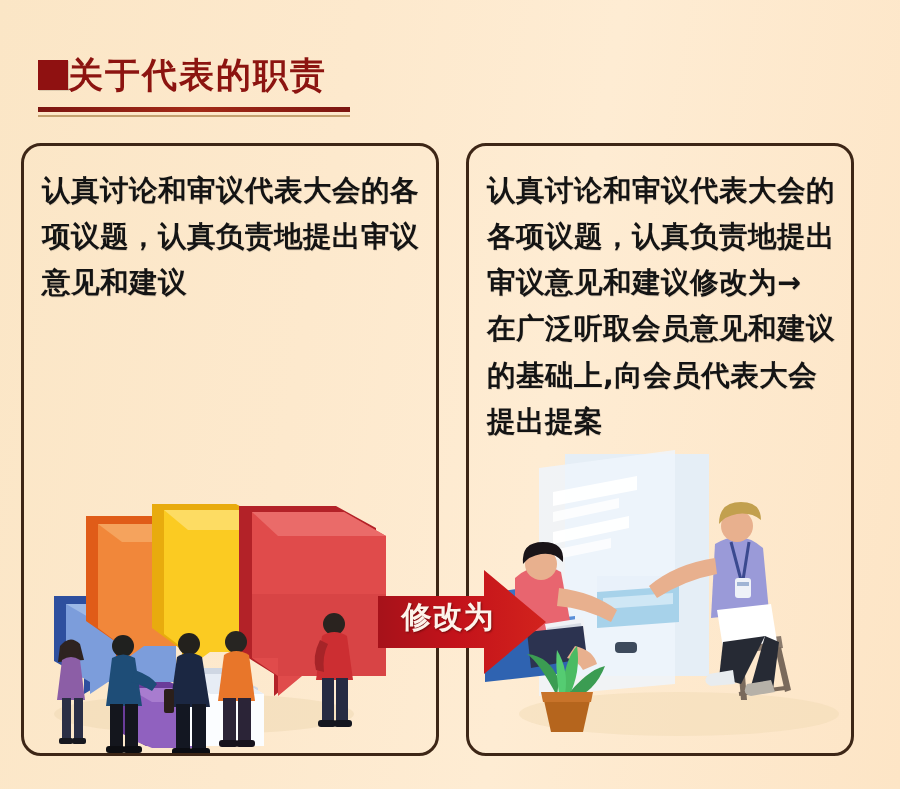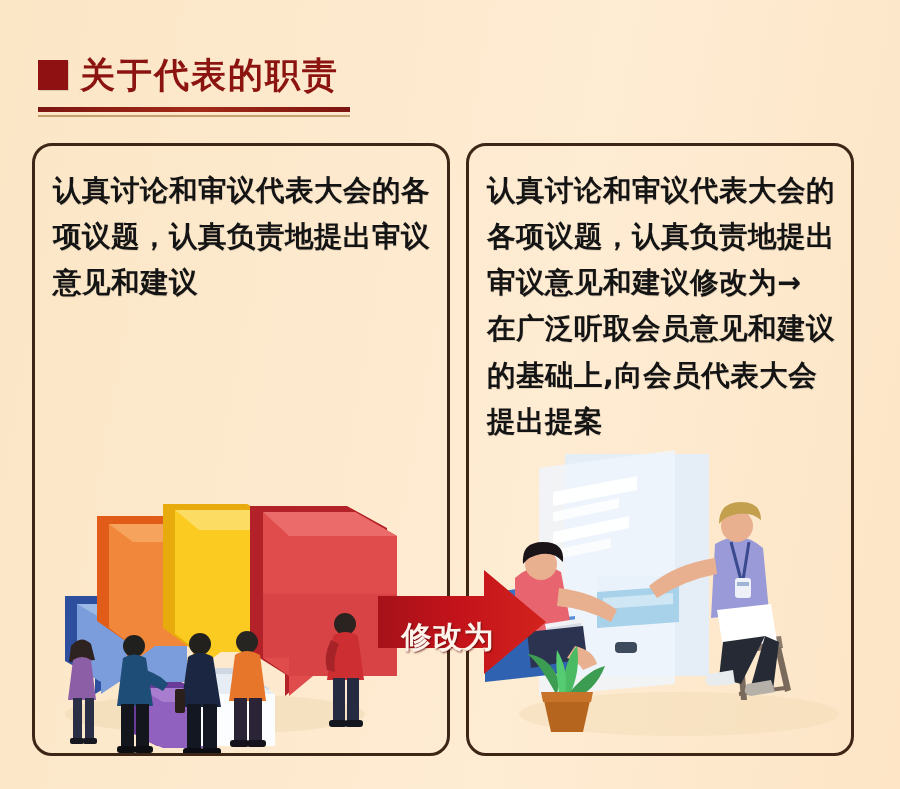--- a/index.html
+++ b/index.html
@@ -17,21 +17,20 @@
 
   
   #header {
     position: absolute;
     left: 38px; top: 52px;
     width: 330px;
   }
   #title-row {
     display: flex;
     align-items: center;
-    gap: 12px;
     height: 46px;
   }
   #title-bullet {
     width: 30px; height: 30px;
     background: #8f1111;
     flex: 0 0 auto;
     box-shadow: 1px 1px 0 rgba(0,0,0,0.12);
   }
   #title-text {
     font-family: "DejaVu Sans", "Liberation Sans", sans-serif;
@@ -59,21 +58,21 @@
 
   
   .card {
     position: absolute;
     border: 3px solid #3d2616;
     border-radius: 20px;
     background: transparent;
     box-sizing: border-box;
     overflow: hidden;
   }
-  #card-left  { left: 32px;  top: 143px; width: 418px; height: 613px; }
+  #card-left  { left: 21px;  top: 143px; width: 418px; height: 613px; }
   #card-right { left: 466px; top: 143px; width: 388px; height: 613px; }
 
   .card-text {
     position: absolute;
     left: 18px; right: 10px; top: 22px;
     font-family: "DejaVu Sans", "Liberation Sans", sans-serif;
     font-size: 28.5px;
     font-weight: 600;
     color: #141414;
     line-height: 1.62;
@@ -100,21 +99,20 @@
     width: 104px;
     text-align: center;
     font-family: "DejaVu Sans", "Liberation Sans", sans-serif;
     font-size: 30px;
     font-weight: 700;
     color: #fdf3ea;
     letter-spacing: 1px;
     z-index: 6;
     text-shadow: 1px 1px 2px rgba(90,8,8,0.75);
     pointer-events: none;
-    margin-top: 20px;
   }
 </style>
 </head>
 <body>
 
 <div id="page">
 
   <div id="header">
     <div id="title-row">
       <div id="title-bullet"></div>

